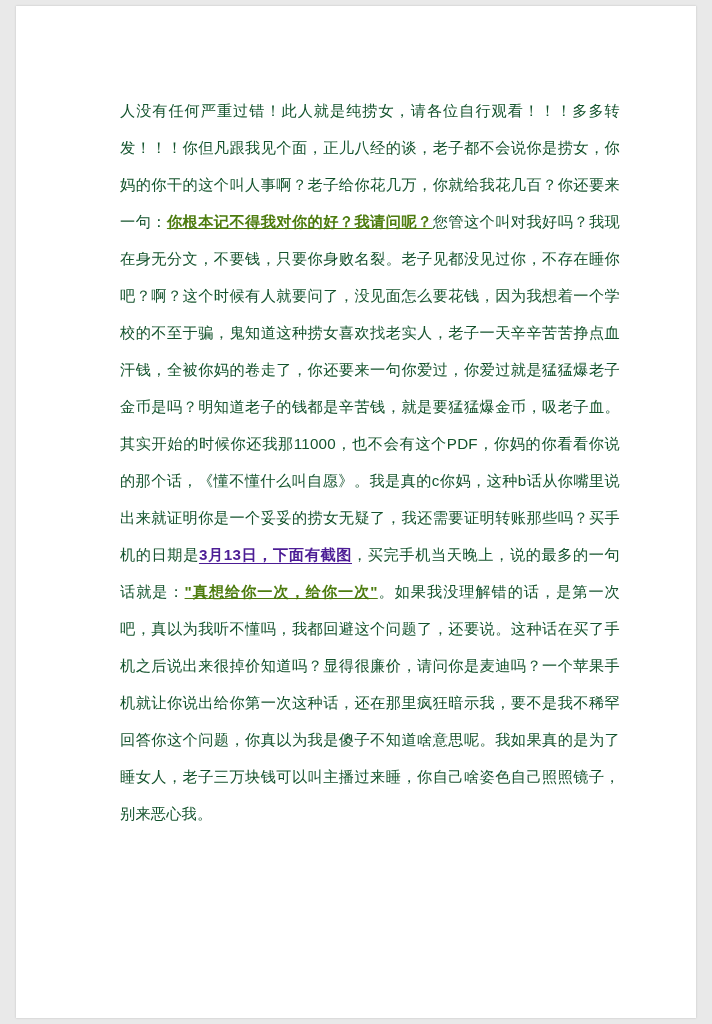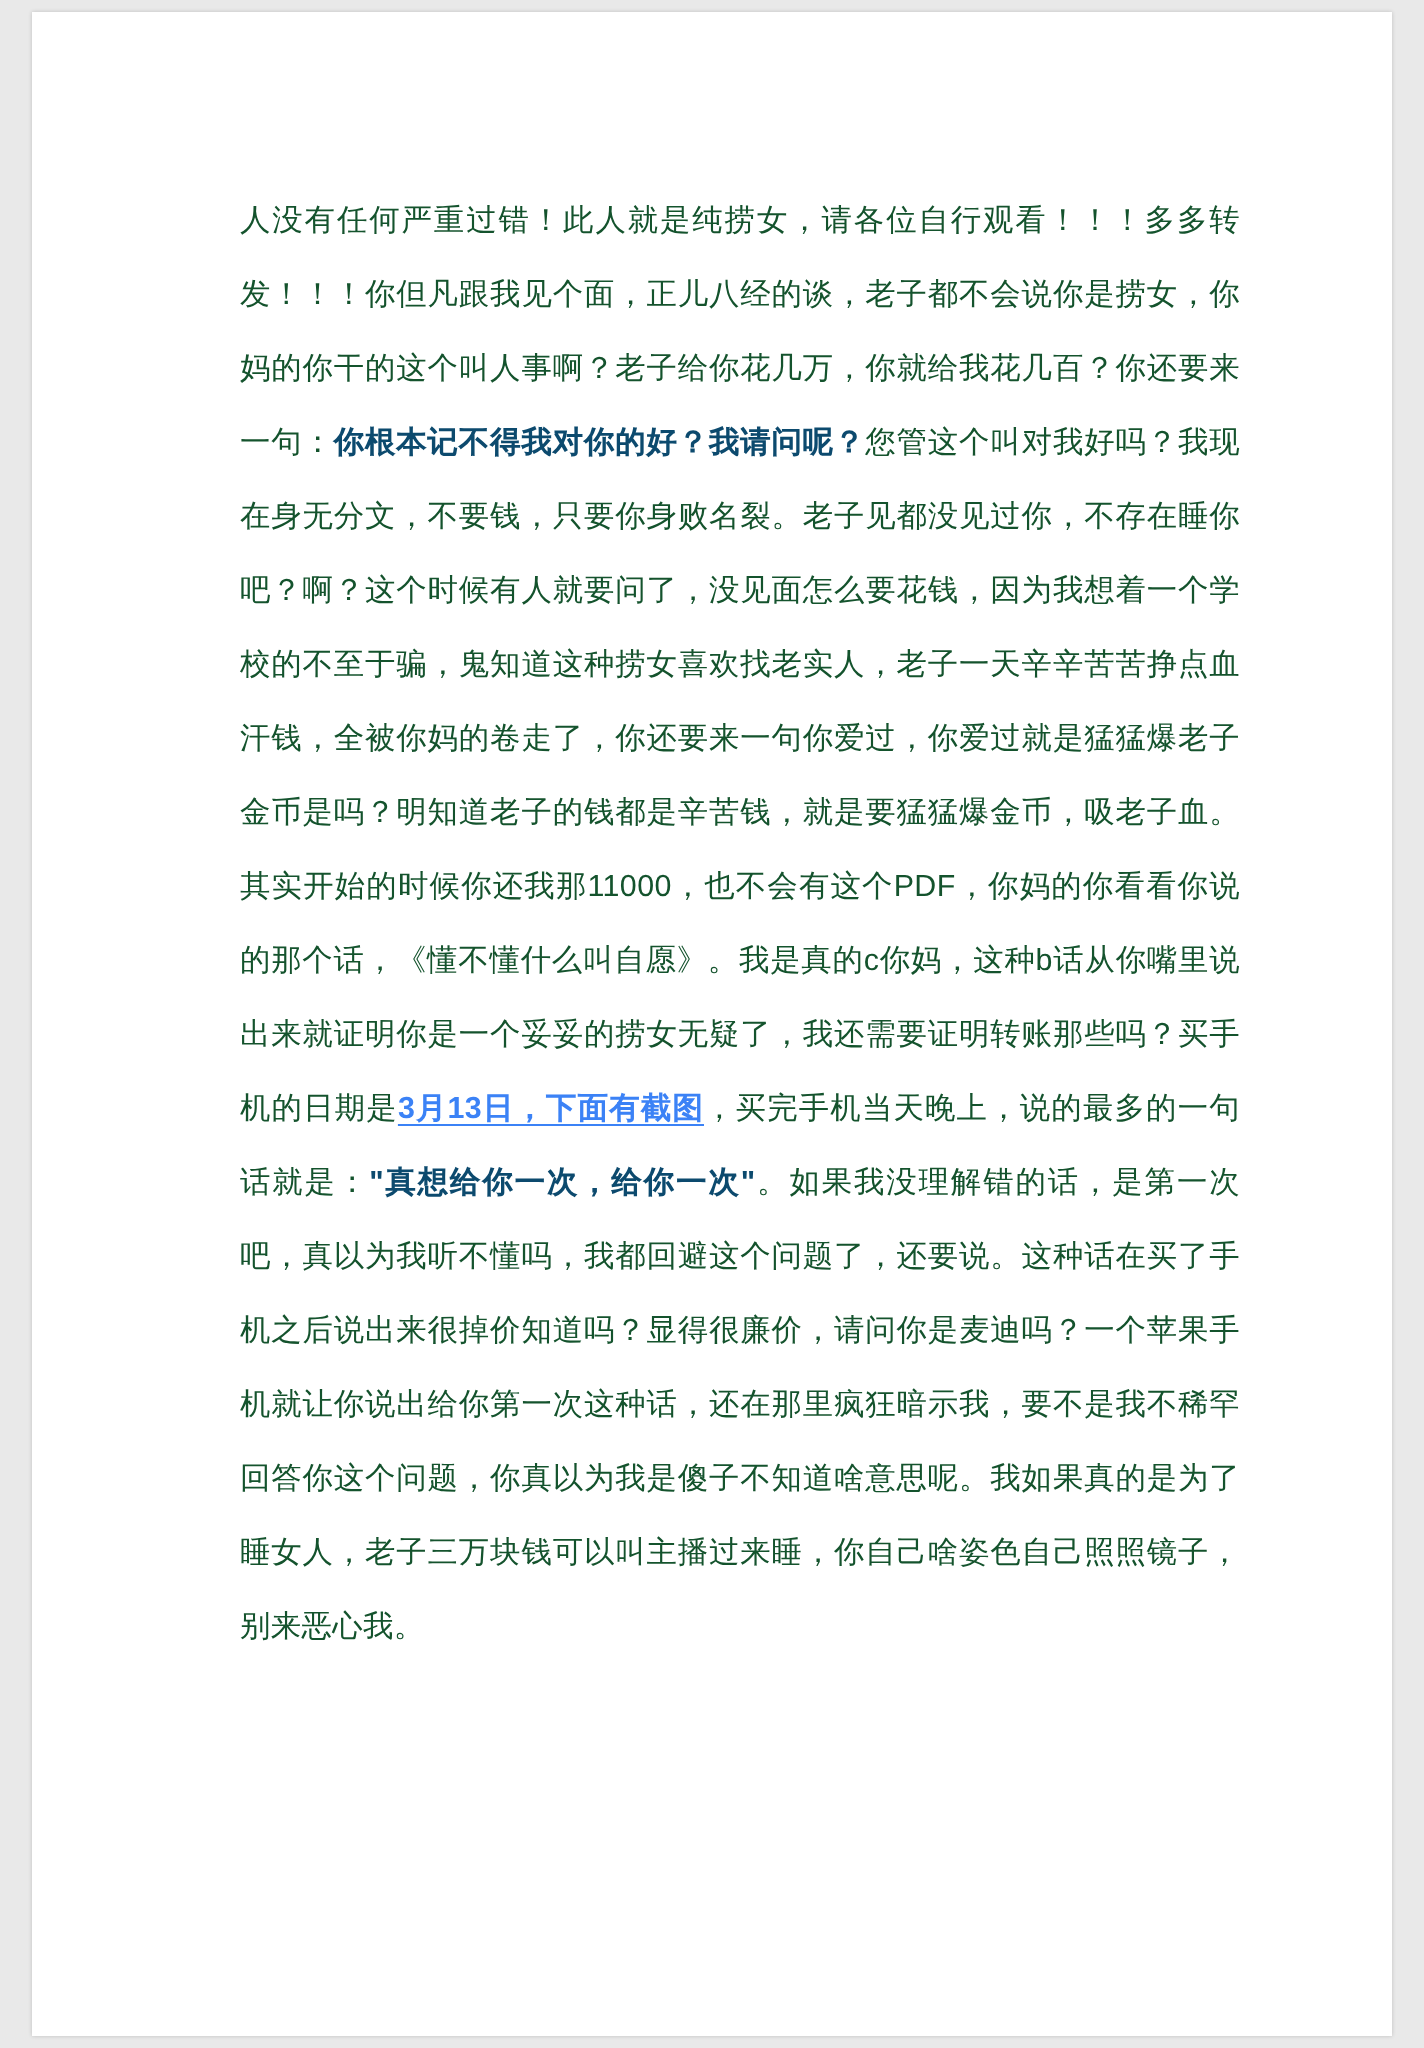--- a/index.html
+++ b/index.html
@@ -32,25 +32,26 @@
     margin: 0;
     font-size: 15.2px;
     line-height: 37px;
     color: #1b1b1b;
     text-align: justify;
     text-justify: inter-ideograph;
     letter-spacing: 0.2px;
     font-family: "Liberation Sans", sans-serif;
   }
   .hl {
-    color: #0c4a6e;
+    color: #4d7c0f;
     font-weight: bold;
+    text-decoration: underline;
   }
   .hl-u {
-    color: #3b82f6;
+    color: #4c1d95;
     font-weight: bold;
     text-decoration: underline;
     text-underline-offset: 3px;
   }
   .plain {
     color: #14532d;
     font-weight: normal;
   }
 </style>
 </head>

